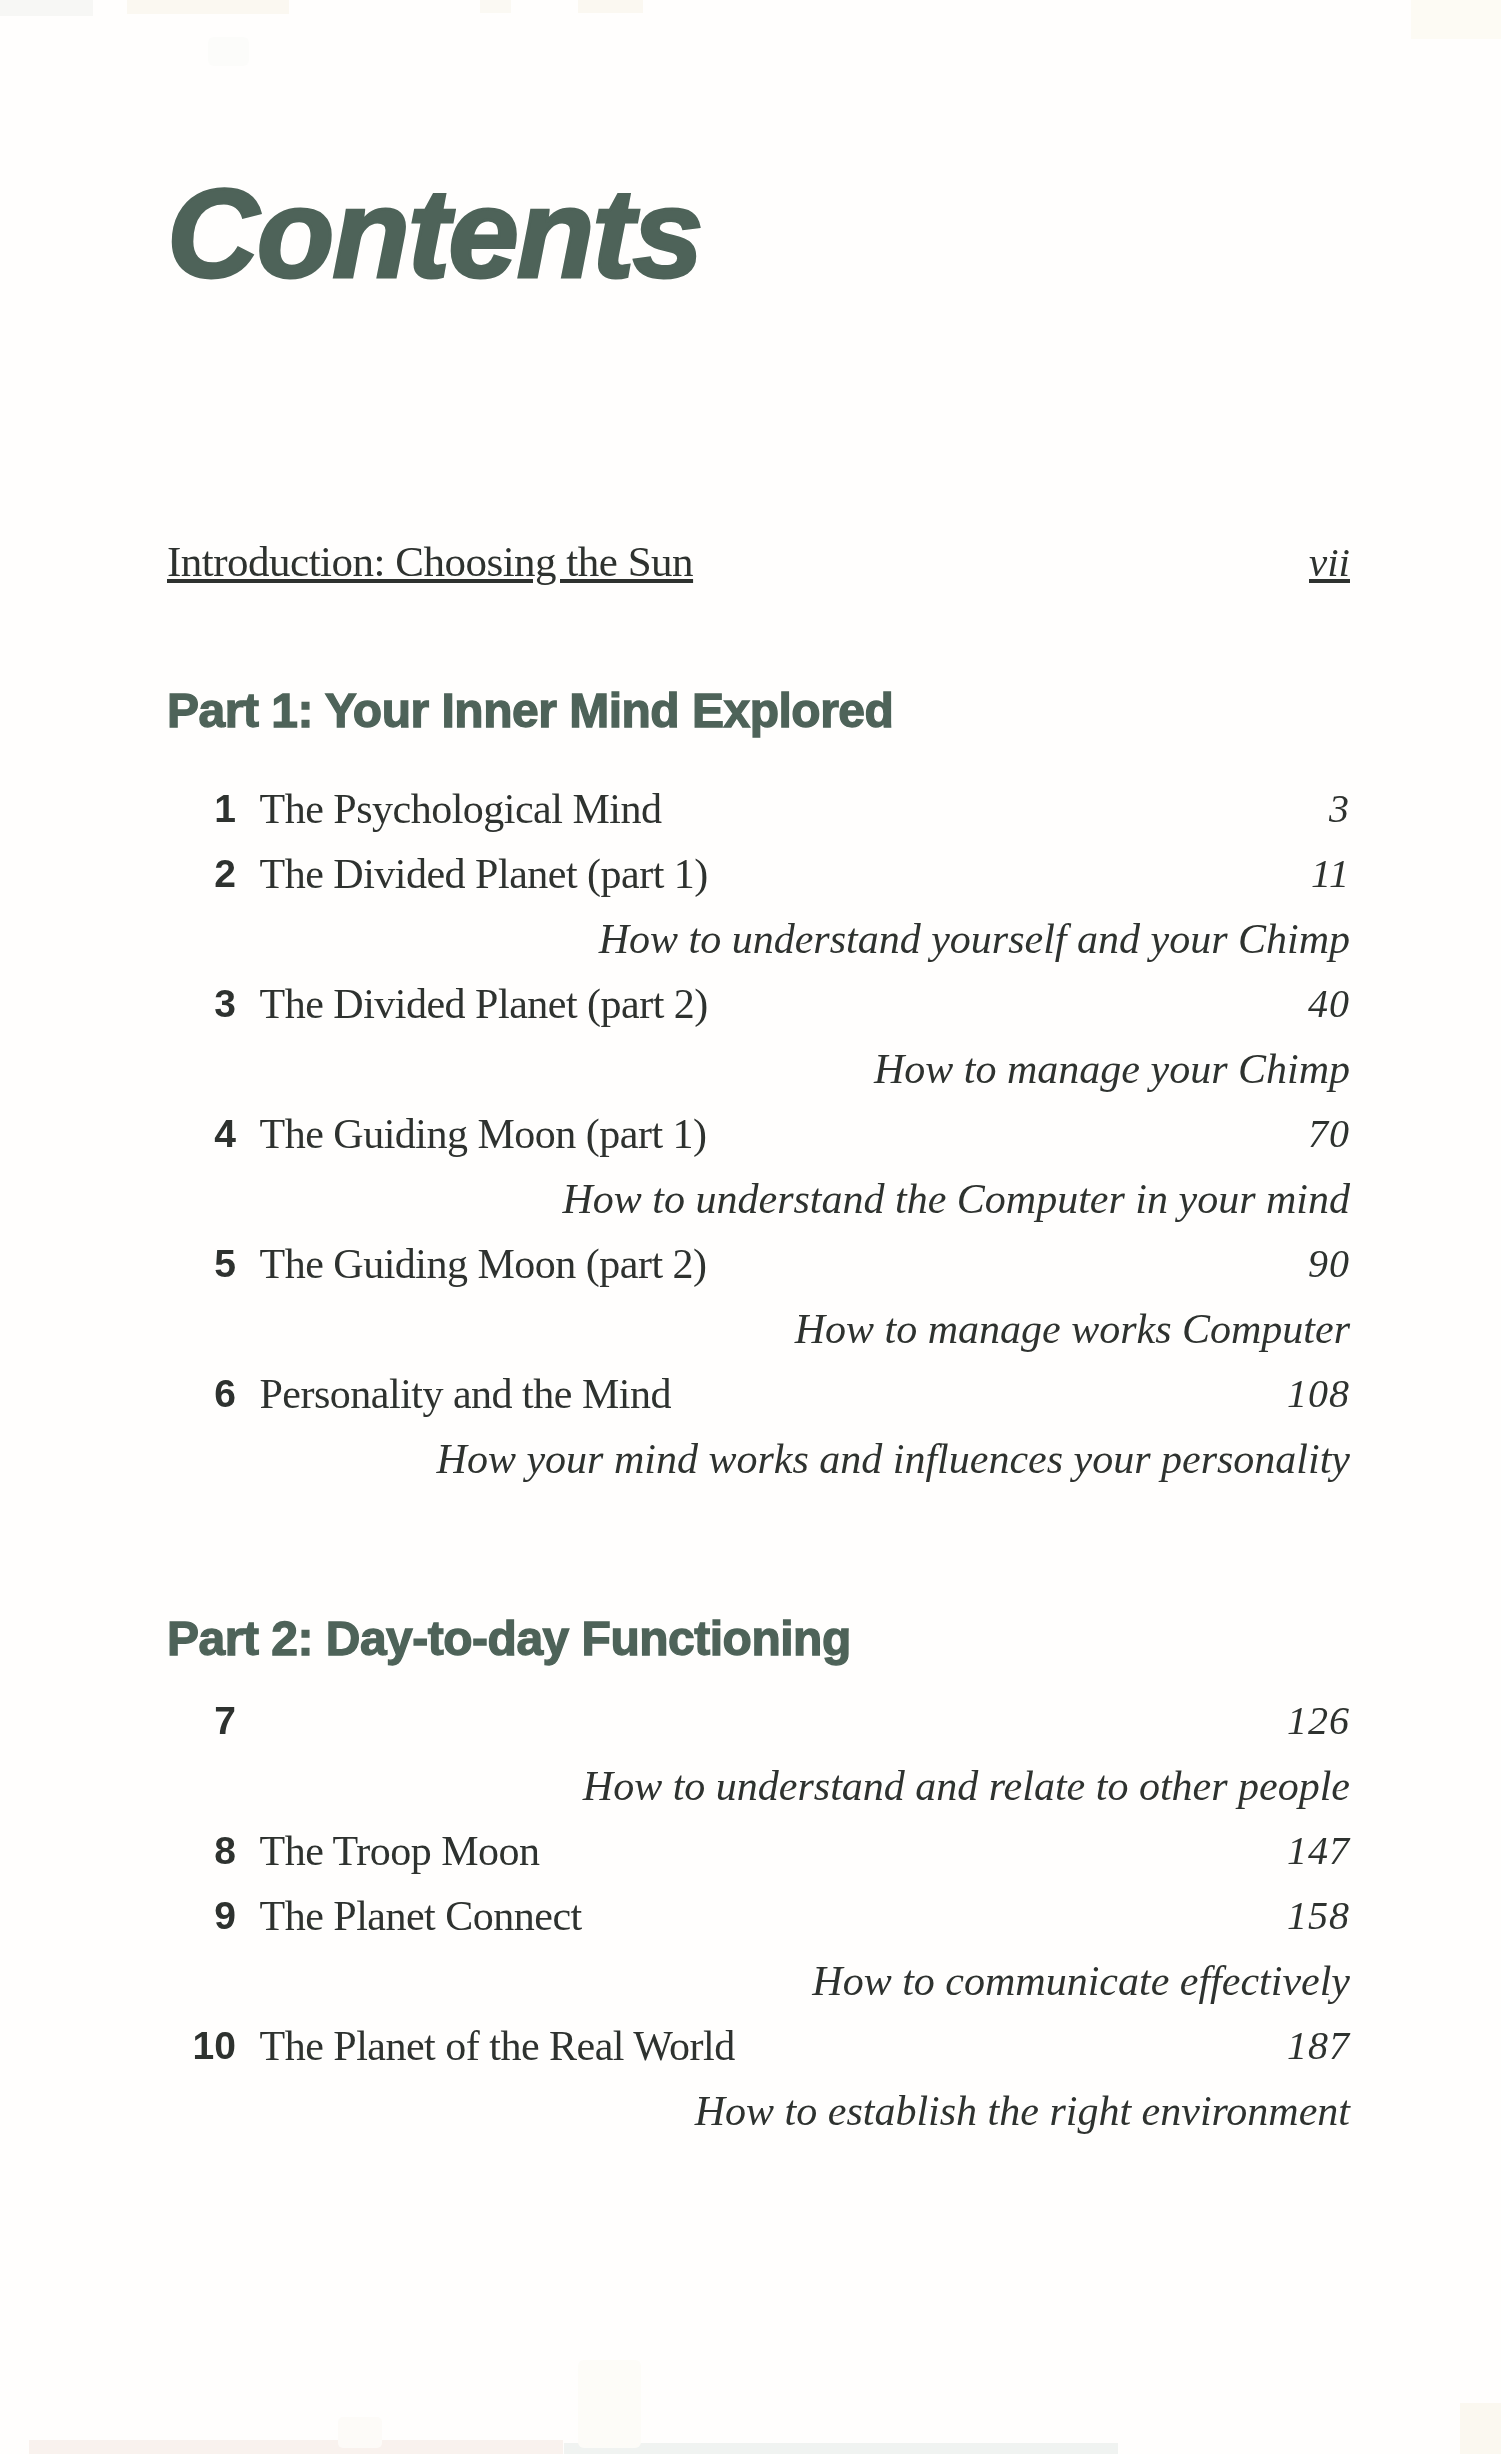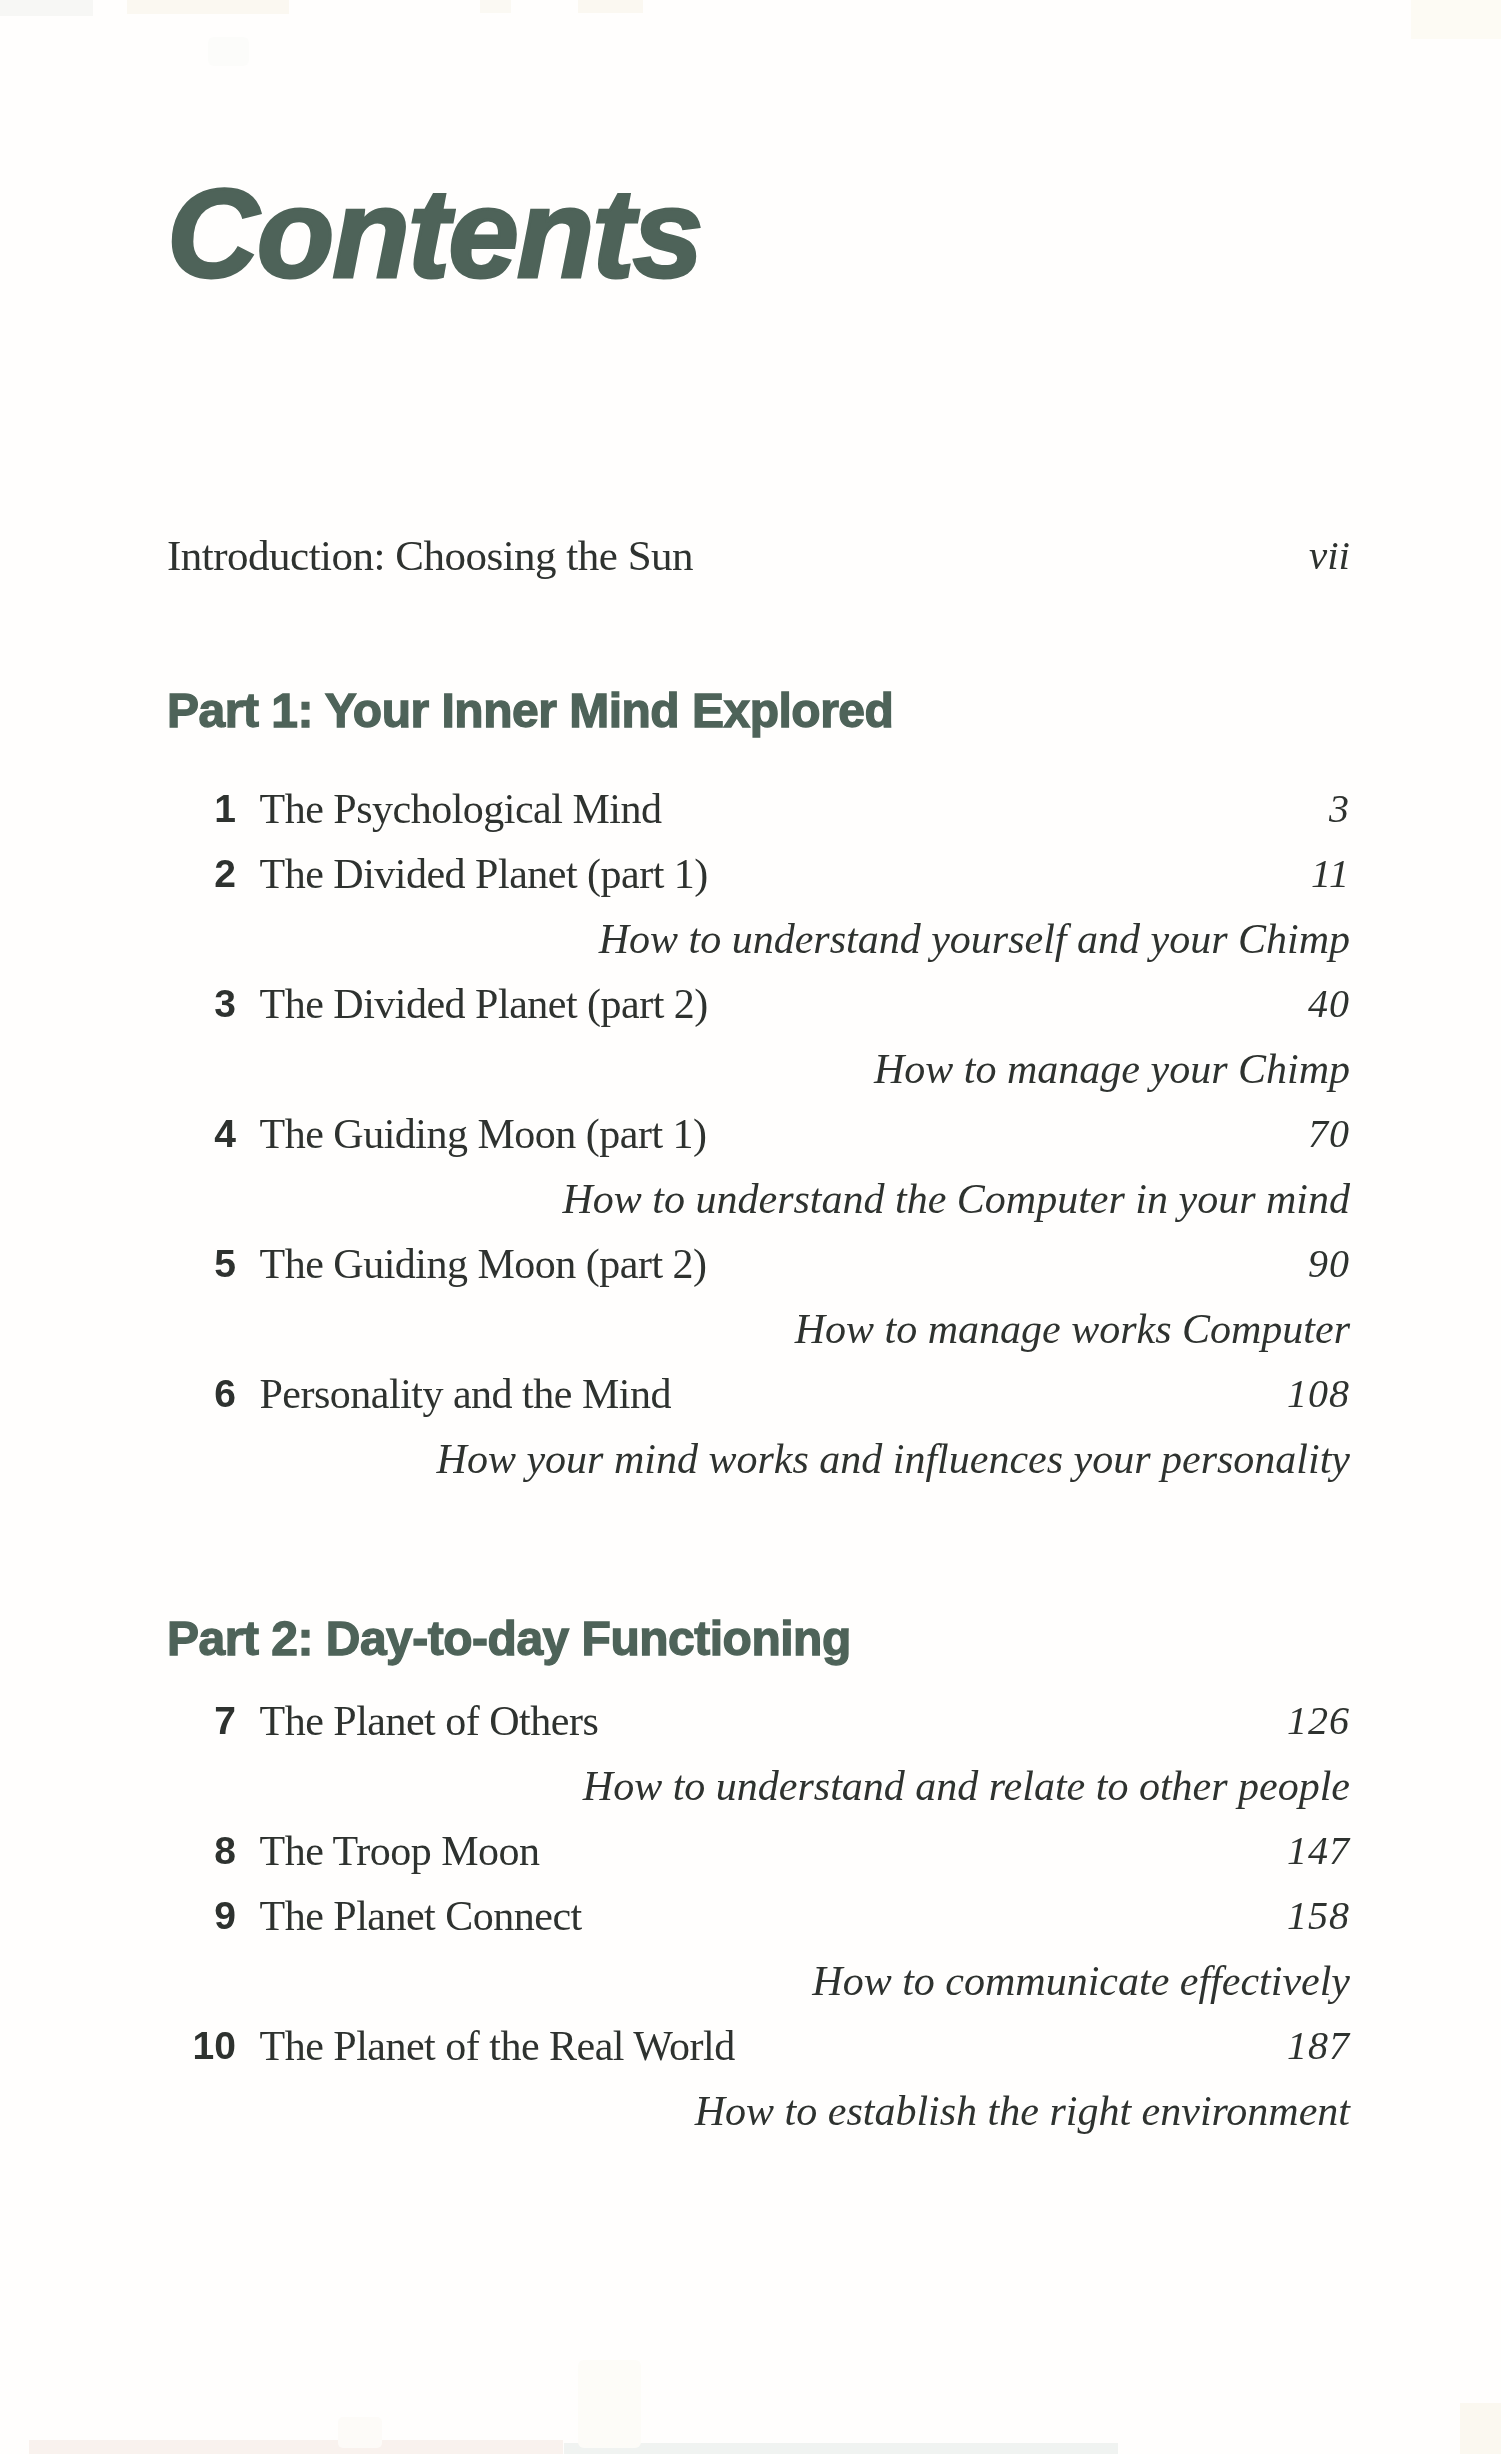--- a/index.html
+++ b/index.html
@@ -32,22 +32,23 @@
     position:absolute;left:167px;top:170px;
     font-family:"Liberation Sans", sans-serif;
     font-weight:bold;font-size:127px;line-height:1;
     letter-spacing:-2px;color:var(--green);font-style:italic;
     -webkit-text-stroke:2.9px var(--green);
   }
 
   
   .intro-row{
     position:absolute;left:167px;top:531px;width:1183px;height:61px;
-    display:flex;justify-content:space-between;
+    display:flex;align-items:center;justify-content:space-between;
     color:var(--ink);
+    text-decoration:underline;
   }
   .intro-label{font-size:43px;letter-spacing:-0.5px;}
   .intro-page{font-size:41px;font-style:italic;}
 
   
   .part-heading{
     position:absolute;left:167px;height:61px;display:flex;align-items:center;
     font-family:"Liberation Sans", sans-serif;font-weight:bold;font-size:48px;
     letter-spacing:-0.5px;color:var(--green);
     -webkit-text-stroke:1.3px var(--green);
@@ -170,21 +171,20 @@
     <span class="chap-page"></span>
   </div>
 </div>
   </div>
 
   <div class="part part-2">
     <div class="part-heading">Part 2: Day-to-day Functioning</div>
     <div class="rows">
   <div class="row">
     <span class="chap-num">7</span>
-    <span class="chap-title">The Planet of Others</span>
     <span class="chap-page">126</span>
   </div>
 
   <div class="row sub">
     <span class="chap-num"></span>
     <span class="chap-title">How to understand and relate to other people</span>
     <span class="chap-page"></span>
   </div>
 
   <div class="row">

